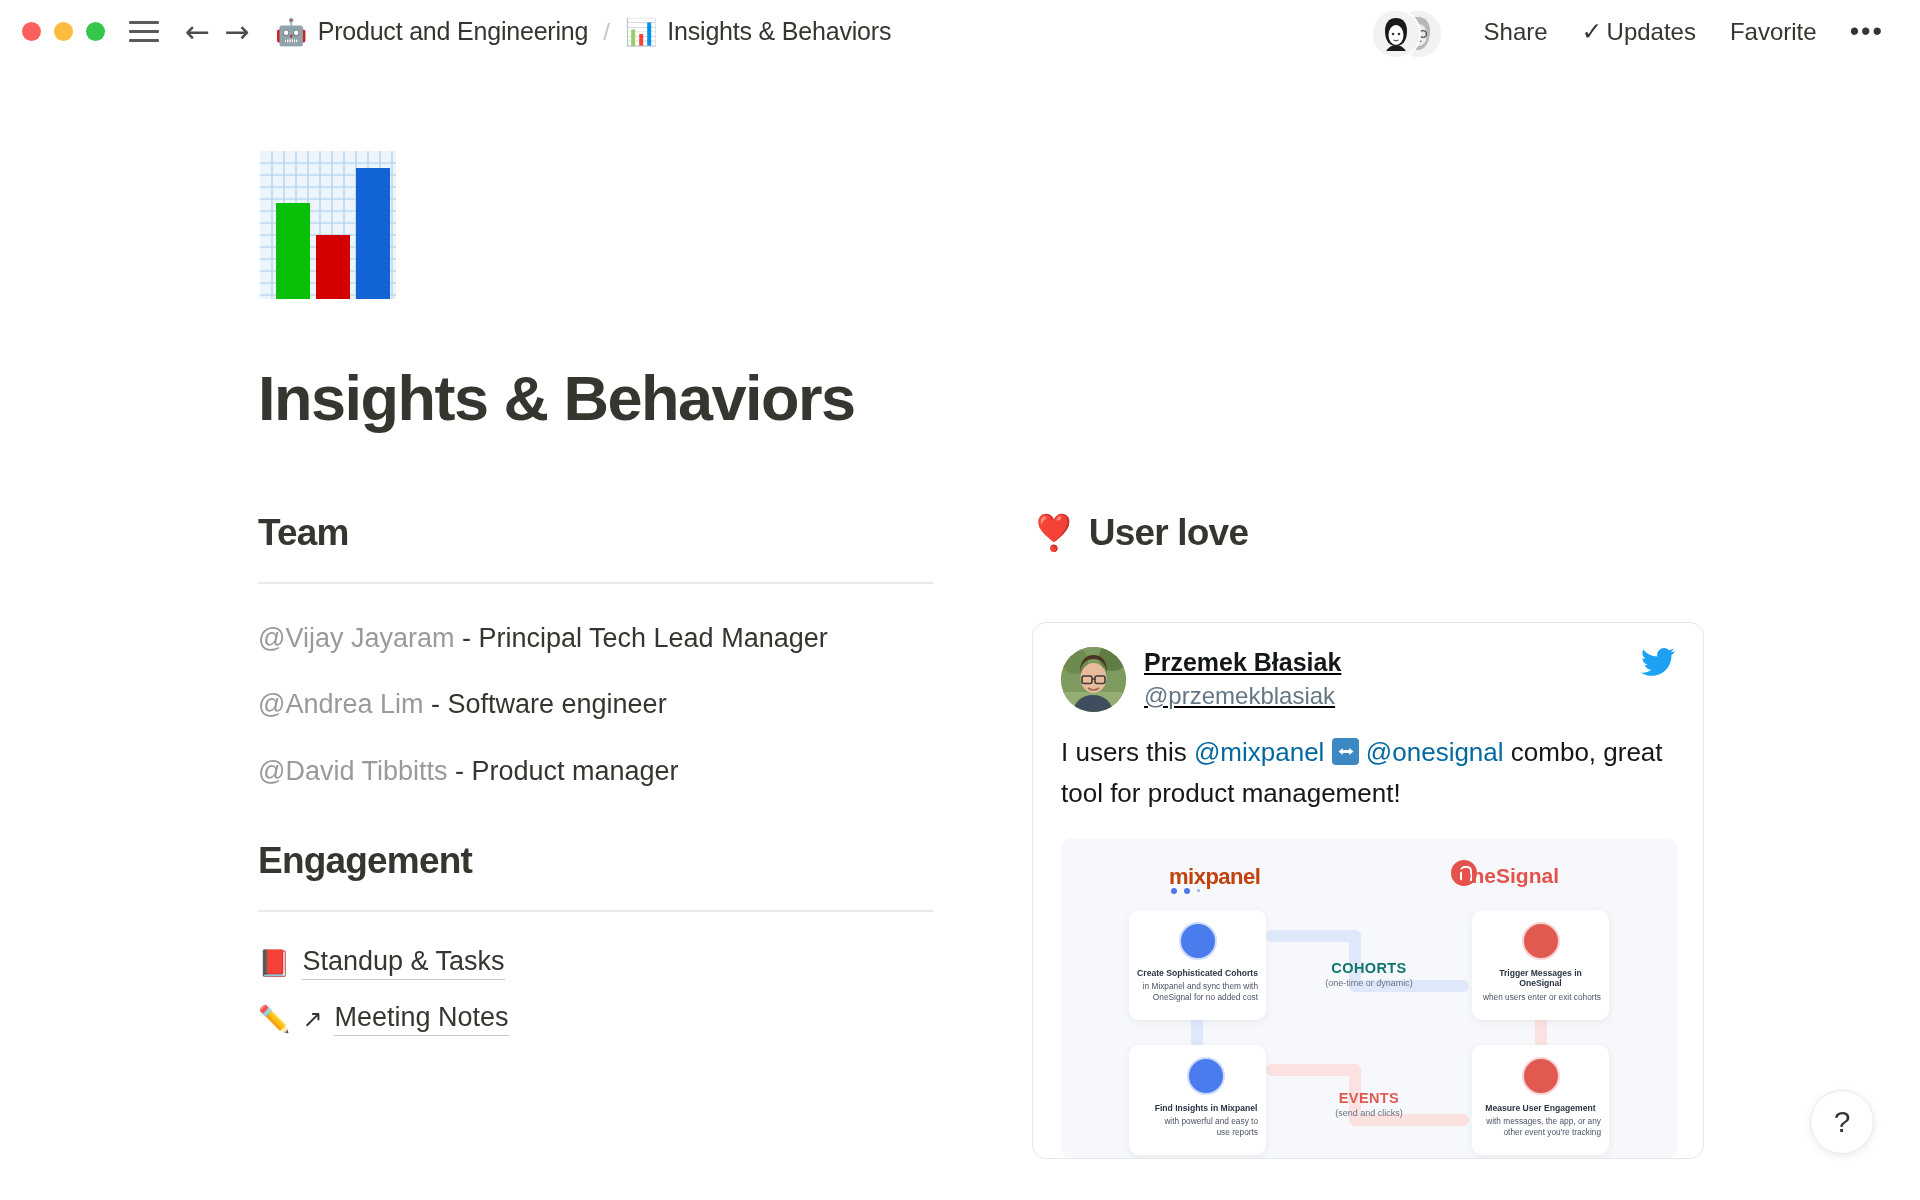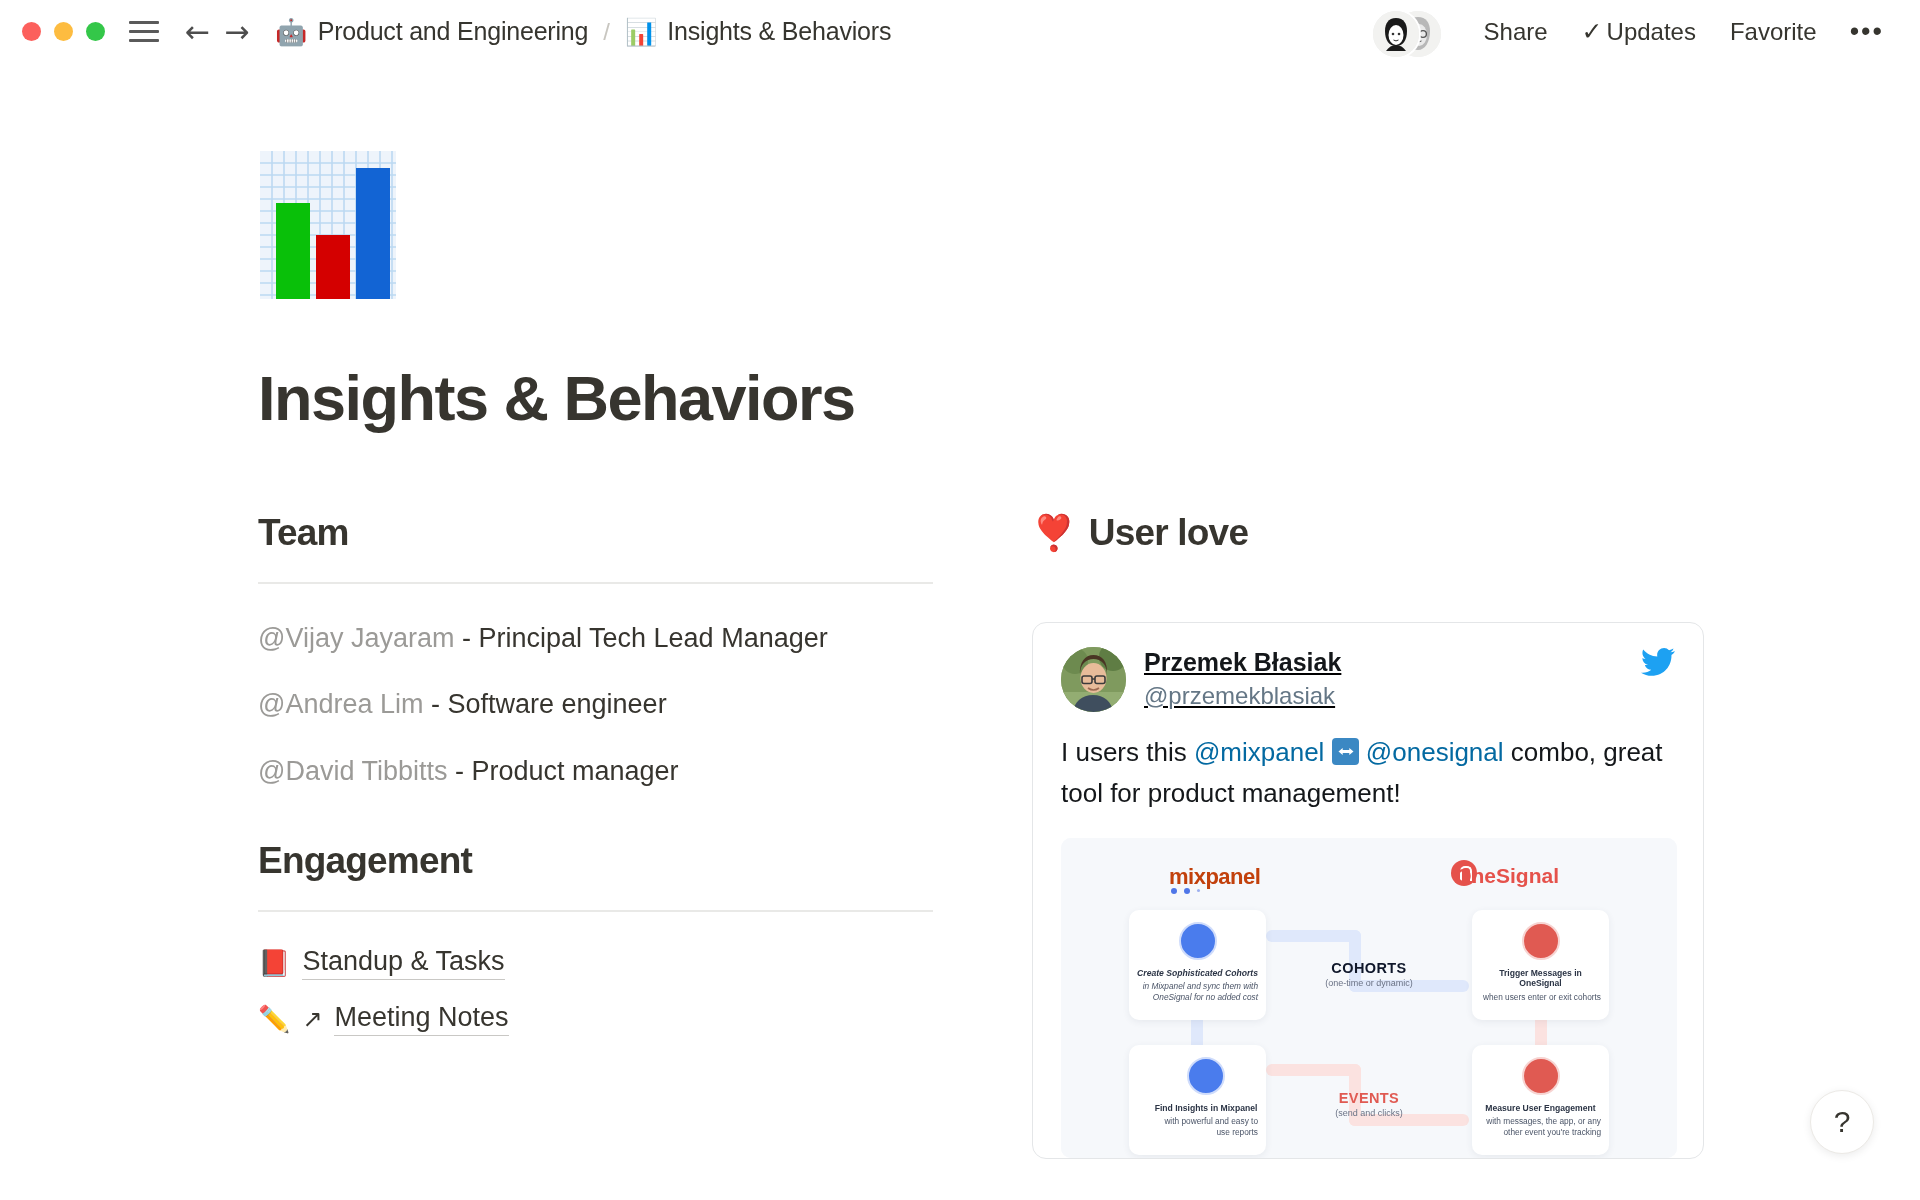--- a/index.html
+++ b/index.html
@@ -97,36 +97,36 @@
   .dg-mix{left:108px;top:26px;font-size:22px;color:#c2410c;letter-spacing:-0.5px;}
   .dg-mixdots{position:absolute;left:110px;top:50px;display:flex;gap:7px;align-items:center;}
   .dg-mixdots i{display:block;width:6px;height:6px;border-radius:50%;background:#4f76e8;}
   .dg-mixdots i:nth-child(3){width:3px;height:3px;background:#9db0f0;}
   .dg-one{right:118px;top:26px;font-size:21px;color:#e5524b;}
   .dg-one b{color:#e5524b;}
   .dg-onemark{position:absolute;right:200px;top:22px;width:26px;height:26px;border-radius:50%;background:#e5524b;}
   .dg-onemark::after{content:"";position:absolute;left:9px;top:6px;width:8px;height:13px;border:2.5px solid #fff;border-bottom:none;border-radius:5px 5px 0 0;}
 
   .dgcard{position:absolute;background:#fff;border-radius:10px;width:137px;box-shadow:0 2px 7px rgba(45,60,90,0.08);text-align:center;padding:12px 8px 12px 8px;box-sizing:border-box;}
-  .dgc1{left:68px;top:72px;height:110px;font-style:italic;}
+  .dgc1{left:68px;top:72px;height:110px;}
   .dgc2{right:68px;top:72px;height:110px;}
   .dgc3{left:68px;top:207px;height:110px;padding-left:25px;}
   .dgc4{right:68px;top:207px;height:110px;}
   .dgicon{width:34px;height:34px;border-radius:50%;margin:0 auto 8px auto;}
   .dgicon.blue{background:#4a7ced;border:2px solid #cfdcfb;}
   .dgicon.red{background:#e05a52;border:2px solid #f7d4d2;}
   .dg-t{font-size:8.6px;font-weight:bold;color:#2b3445;line-height:1.25;}
   .dg-s{font-size:8.3px;color:#4a5467;line-height:1.3;margin-top:3px;text-align:right;}
 
   .dglabel{position:absolute;text-align:center;width:190px;}
   .dgl-coh{left:213px;top:122px;}
   .dgl-evt{left:213px;top:252px;}
   .dgl-t{font-size:14.5px;font-weight:bold;letter-spacing:0.4px;}
   .dgl-s{font-size:9px;color:#6a7285;margin-top:2px;}
-  .coh .dgl-t{color:#0f172a;}
+  .coh .dgl-t{color:#0f766e;}
   .evt .dgl-t{color:#e05a52;}
 
   .dgpipe{position:absolute;background:#dfe8fb;border-radius:7px;}
   .dgpipe.rd{background:#fbe2e0;}
 
   .help-btn{
     position:absolute;right:46px;bottom:46px;width:62px;height:62px;border-radius:50%;
     background:#fff;border:1.5px solid #eceae6;box-shadow:0 2px 9px rgba(0,0,0,0.08);
     display:flex;align-items:center;justify-content:center;font-size:30px;color:#37352f;cursor:pointer;
   }

